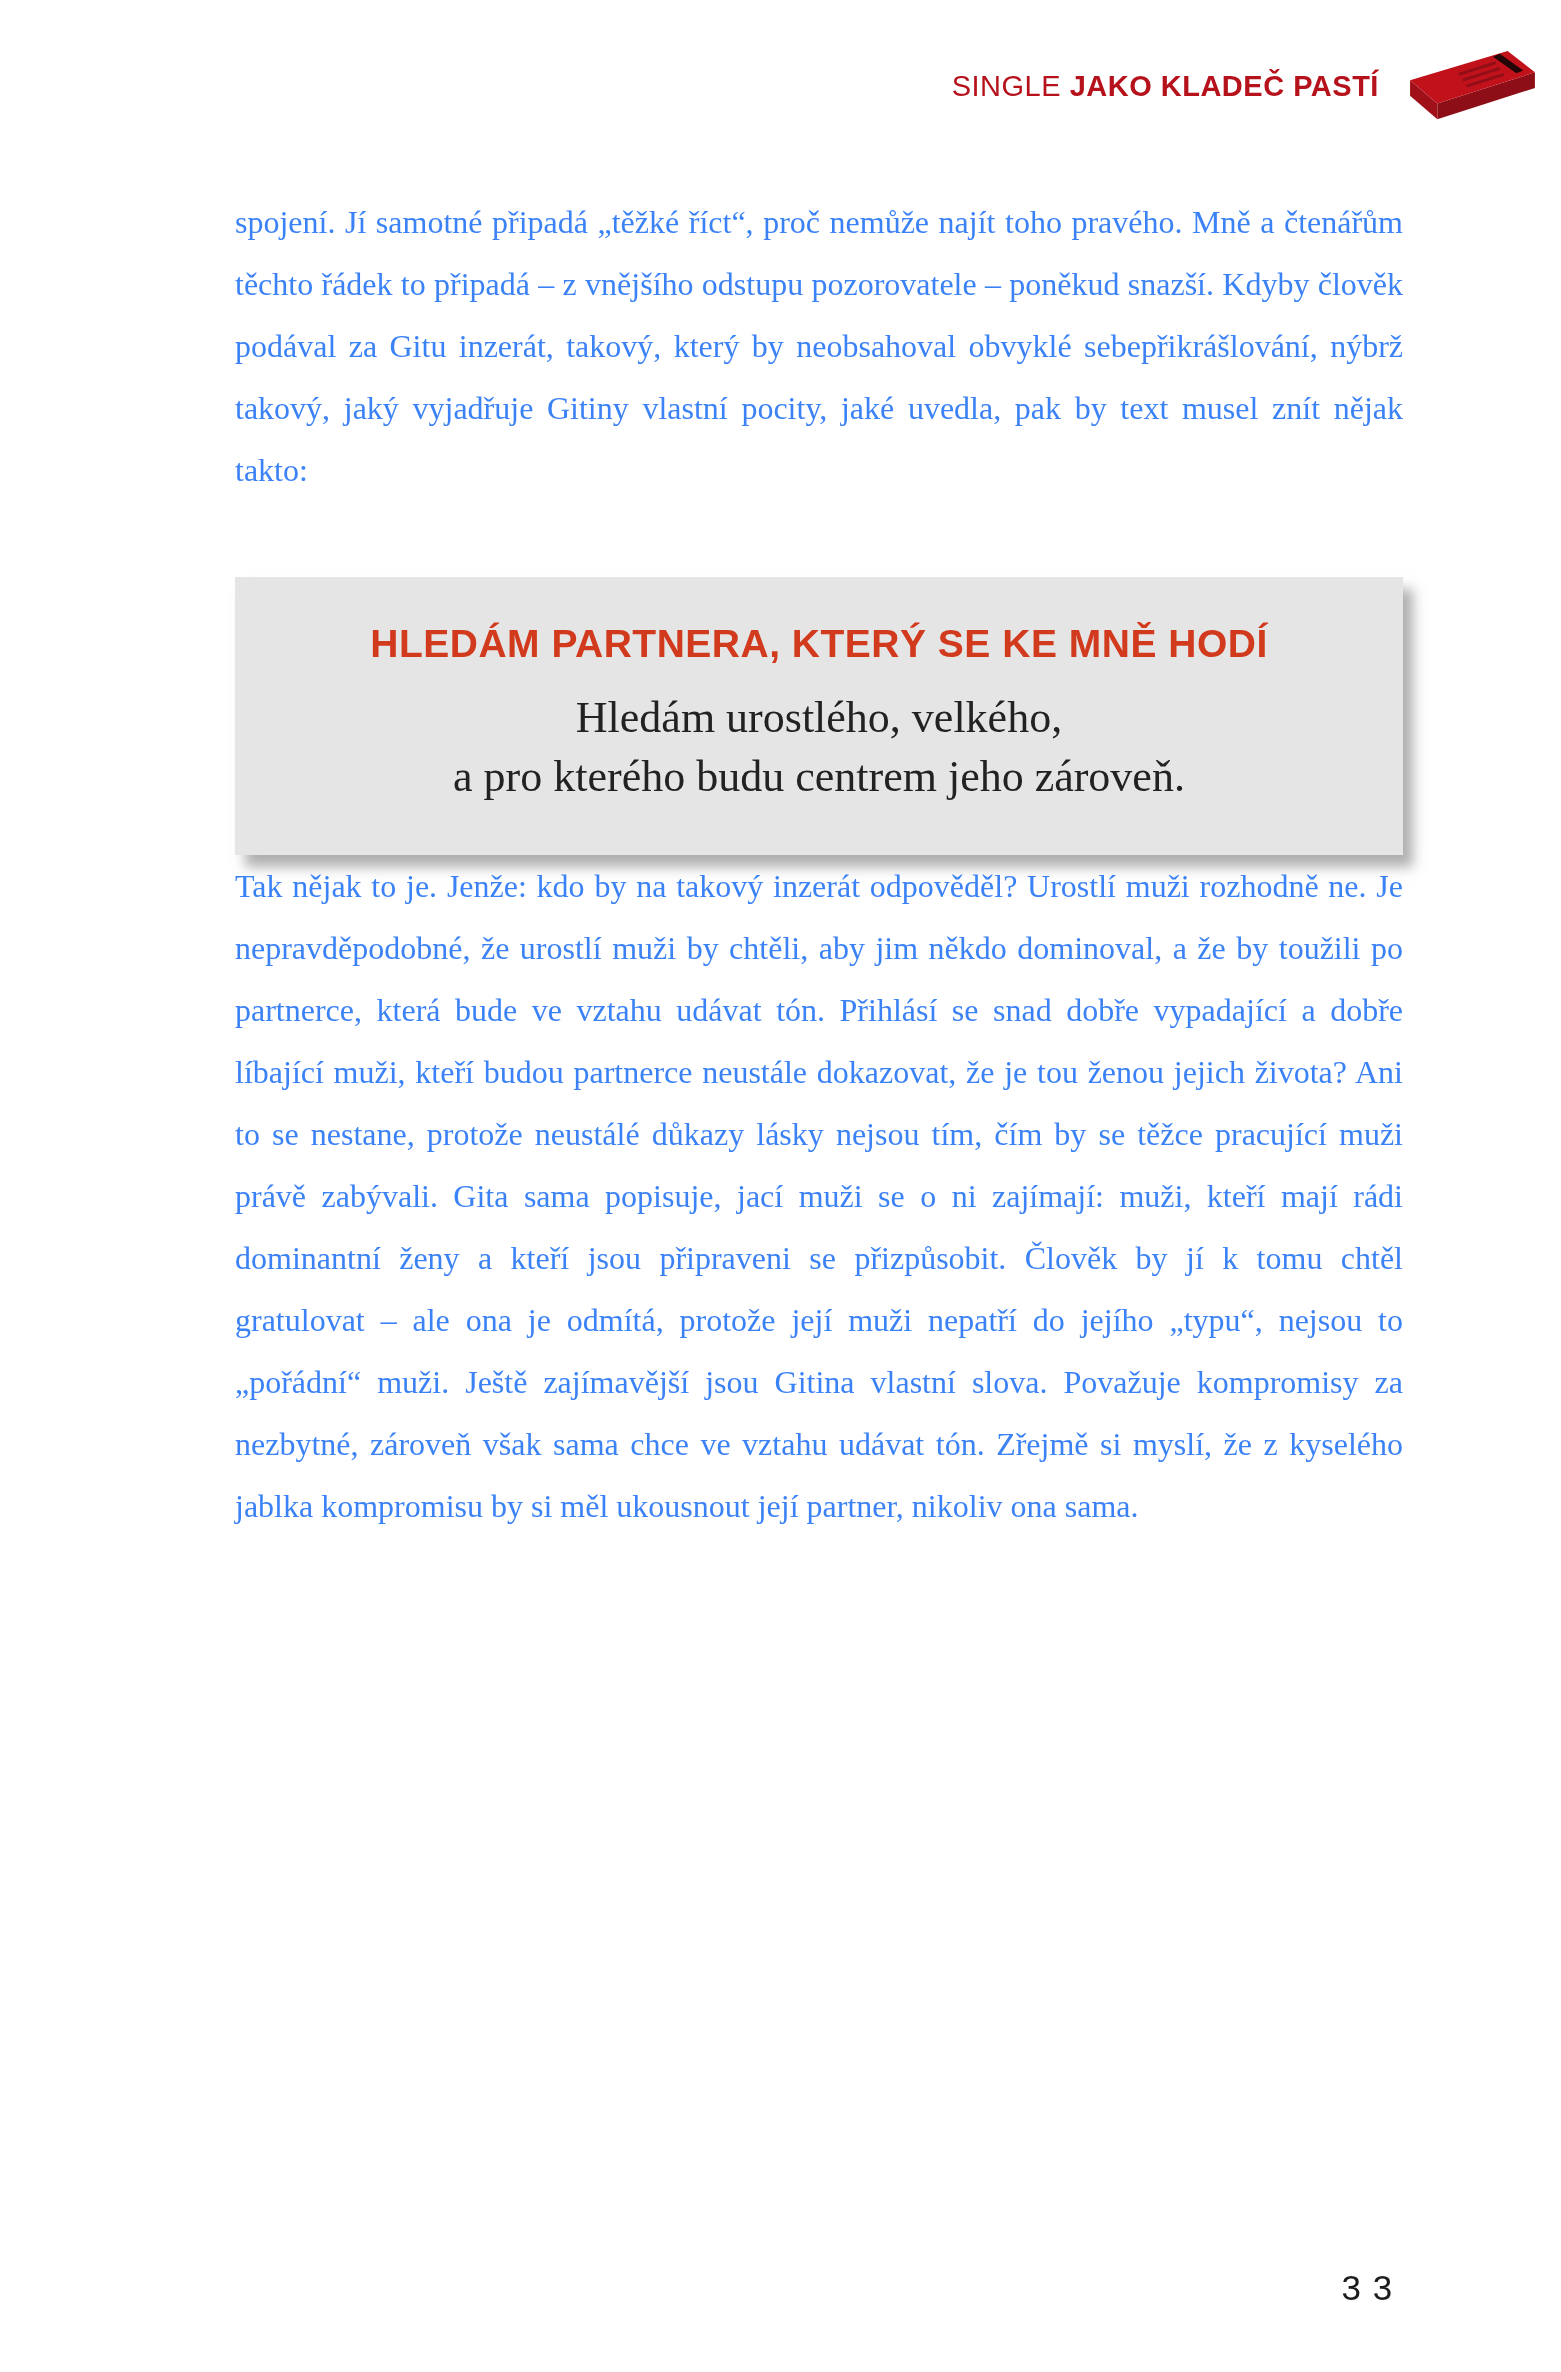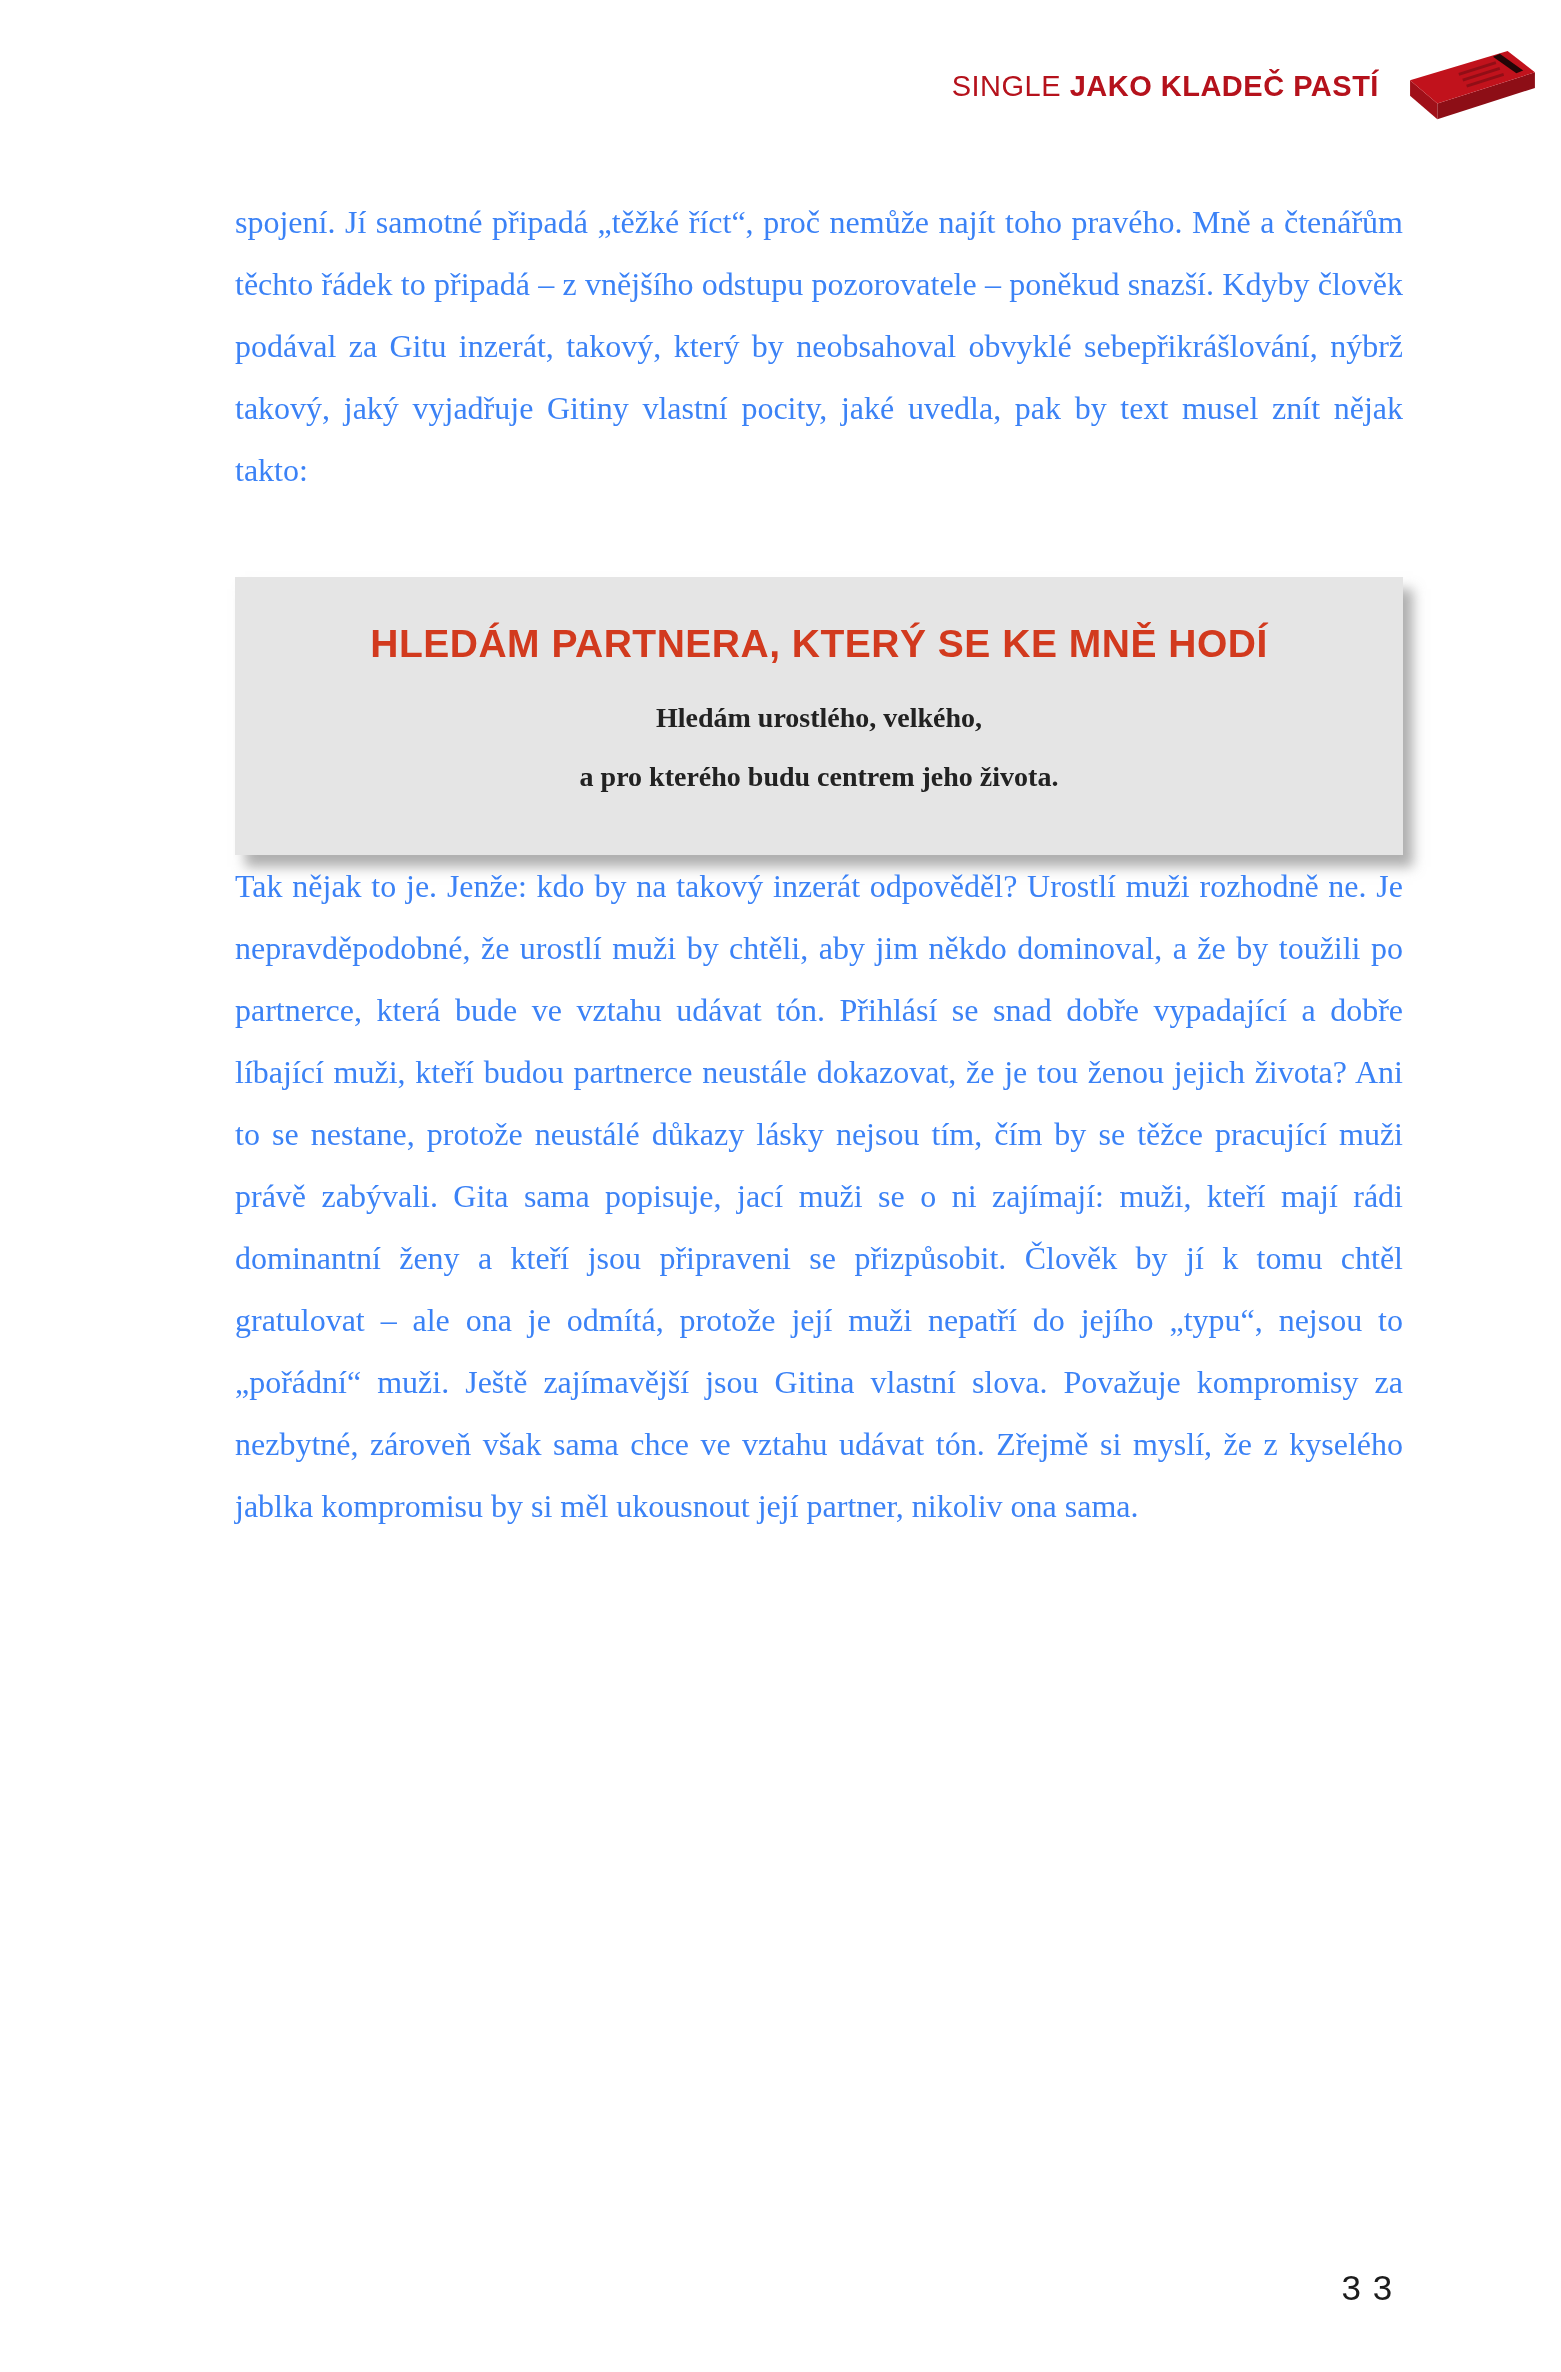--- a/index.html
+++ b/index.html
@@ -66,25 +66,24 @@
     margin: 0 0 21.6px 0;
     font-family: "Liberation Sans", sans-serif;
     font-weight: bold;
     font-size: 39px;
     letter-spacing: 0.5px;
     color: #d23a1e;
     text-align: center;
   }
   .ad-line {
     margin: 0;
-    font-size: 28px;
+    font-size: 44px;
     line-height: 59px;
     text-align: center;
     color: #222222;
-    font-weight: bold;
   }
 
   
   .section-heading {
     margin: 100px 0 19.6px 0;
     font-family: "Liberation Sans", sans-serif;
     font-weight: bold;
     font-size: 41px;
     color: #d23a1e;
   }
@@ -123,21 +122,21 @@
     </span>
   </header>
 
   <main class="content">
 
     <p class="body-text">spojení. Jí samotné připadá „těžké říct“, proč nemůže najít toho pravého. Mně a čtenářům těchto řádek to připadá – z vnějšího odstupu pozorovatele – poněkud snazší. Kdyby člověk podával za Gitu inzerát, takový, který by neobsahoval obvyklé sebepřikrášlování, nýbrž takový, jaký vyjadřuje Gitiny vlastní pocity, jaké uvedla, pak by text musel znít nějak takto:</p>
 
     <section class="ad-box">
       <h2 class="ad-title">HLEDÁM PARTNERA, KTERÝ SE KE MNĚ HODÍ</h2>
       <p class="ad-line">Hledám urostlého, velkého,</p>
-      <p class="ad-line">a pro kterého budu centrem jeho života.</p>
+      <p class="ad-line">a pro kterého budu centrem jeho zároveň.</p>
     </section>
 
 
     <p class="body-text">Tak nějak to je. Jenže: kdo by na takový inzerát odpověděl? Urostlí muži rozhodně ne. Je nepravděpodobné, že urostlí muži by chtěli, aby jim někdo dominoval, a že by toužili po partnerce, která bude ve vztahu udávat tón. Přihlásí se snad dobře vypadající a dobře líbající muži, kteří budou partnerce neustále dokazovat, že je tou ženou jejich života? Ani to se nestane, protože neustálé důkazy lásky nejsou tím, čím by se těžce pracující muži právě zabývali. Gita sama popisuje, jací muži se o ni zajímají: muži, kteří mají rádi dominantní ženy a kteří jsou připraveni se přizpůsobit. Člověk by jí k tomu chtěl gratulovat – ale ona je odmítá, protože její muži nepatří do jejího „typu“, nejsou to „pořádní“ muži. Ještě zajímavější jsou Gitina vlastní slova. Považuje kompromisy za nezbytné, zároveň však sama chce ve vztahu udávat tón. Zřejmě si myslí, že z kyselého jablka kompromisu by si měl ukousnout její partner, nikoliv ona sama.</p>
 
   </main>
 
   <footer>
     <span class="page-number">33</span>
   </footer>

